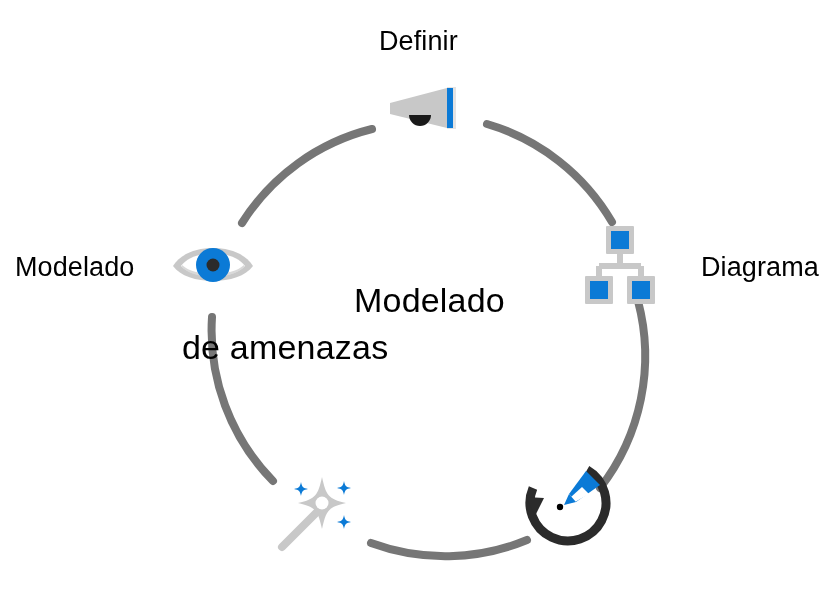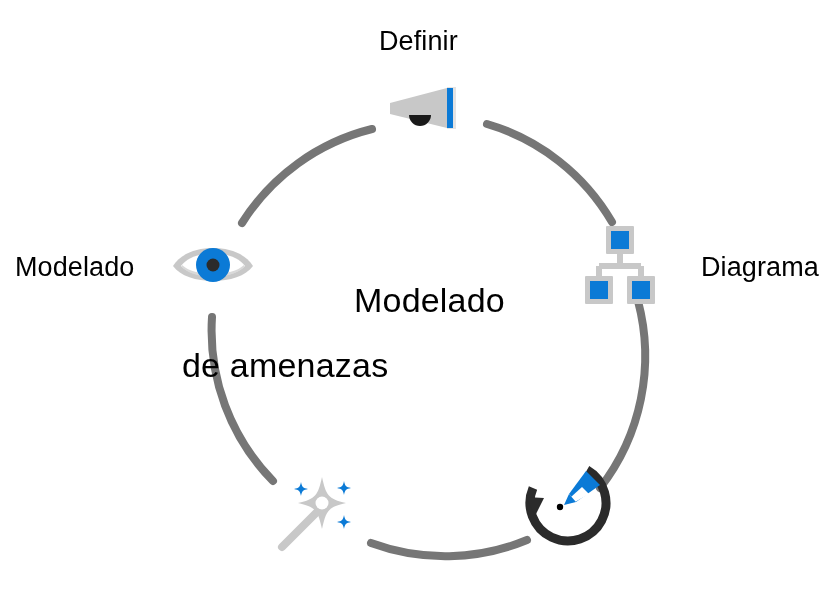--- a/index.html
+++ b/index.html
@@ -44,21 +44,21 @@
     color: #000000;
     white-space: nowrap;
     letter-spacing: 0.2px;
   }
   #label-definir    { left: 379px; top: 27px; }
   #label-diagrama   { left: 701px; top: 253px; text-align: right; }
   #label-identificar{ left: 648px; top: 501px; }
   #label-mitigar    { left: 106px; top: 501px; }
   #label-validar    { left: 15px;  top: 253px; }
   #title-line-1     { left: 354px; top: 283px; text-align: right; }
-  #title-line-2     { left: 182px; top: 348px; }
+  #title-line-2     { left: 182px; top: 330px; }
 </style>
 </head>
 <body>
 
 <div id="stage">
 
   <svg id="cycle-svg" viewBox="0 0 840 607" xmlns="http://www.w3.org/2000/svg">
 
     <g fill="none" stroke="#767676" stroke-width="8" stroke-linecap="round">
 

